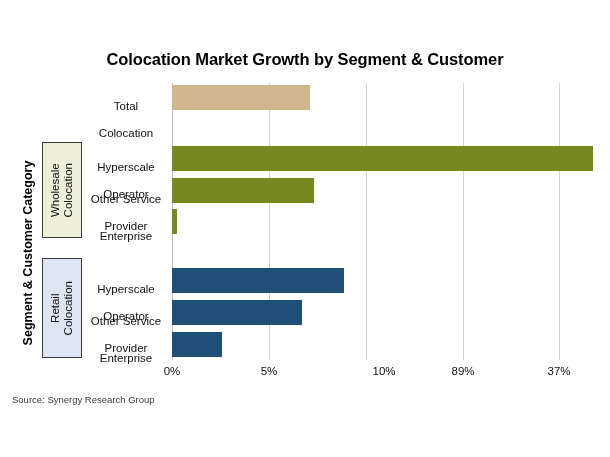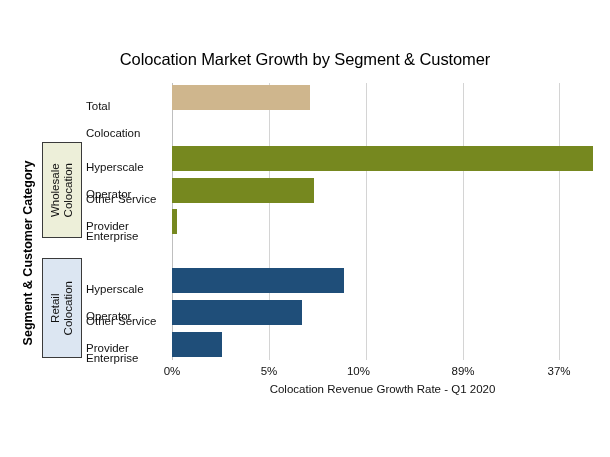--- a/index.html
+++ b/index.html
@@ -9,21 +9,21 @@
     font-family: "Liberation Sans", sans-serif;
     overflow: hidden;
   }
   #root { position: relative; width: 610px; height: 457px; background: #ffffff; }
 
   
   .chart-title {
     position: absolute;
     left: 0; top: 50px; width: 610px;
     text-align: center;
-    font-size: 16.5px; font-weight: normal; color: #000000;
+    font-size: 16.5px; font-weight: bold; color: #000000;
     letter-spacing: -0.1px;
   }
 
   
   .y-axis-title {
     position: absolute;
     left: -82px; top: 246px;
     width: 220px;
     transform: rotate(-90deg);
     transform-origin: center center;
@@ -71,21 +71,21 @@
     height: 25px;
   }
   .bar.tan   { background: #CFB68D; }
   .bar.olive { background: #76881F; }
   .bar.blue  { background: #1F4E79; }
 
   
   .cat-label {
     position: absolute;
     right: 614px;          
-    text-align: left;
+    text-align: center;
     font-size: 11.5px;
     color: #111111;
     line-height: 1.15;
     white-space: pre-line;
   }
   .cat-wrap { position: absolute; left: 0; top: 0; width: 610px; height: 457px; pointer-events: none; }
   .cat-wrap .cat-label { right: auto; left: 86px; width: 80px; pointer-events: auto; }
 
   
   .x-tick {
@@ -164,20 +164,20 @@
       <span>Other Service</span><br>
       <span>Provider</span>
     </div>
     <div class="cat-label" style="top:339px;">
       <span>Enterprise</span>
     </div>
   </div>
 
   <div class="x-tick" style="left:149px;">0%</div>
   <div class="x-tick" style="left:246px;">5%</div>
-  <div class="x-tick" style="left:324px;text-align:right;">10%</div>
+  <div class="x-tick" style="left:361px;">10%</div>
   <div class="x-tick" style="left:440px;">89%</div>
   <div class="x-tick" style="left:536px;">37%</div>
 
-  <div class="x-axis-title">Colocation Revenue Growth Rate - Q1 2020</div>
 
+  <div class="source">Source: Synergy Research Group</div>
 
 </div>
 
 </body></html>

